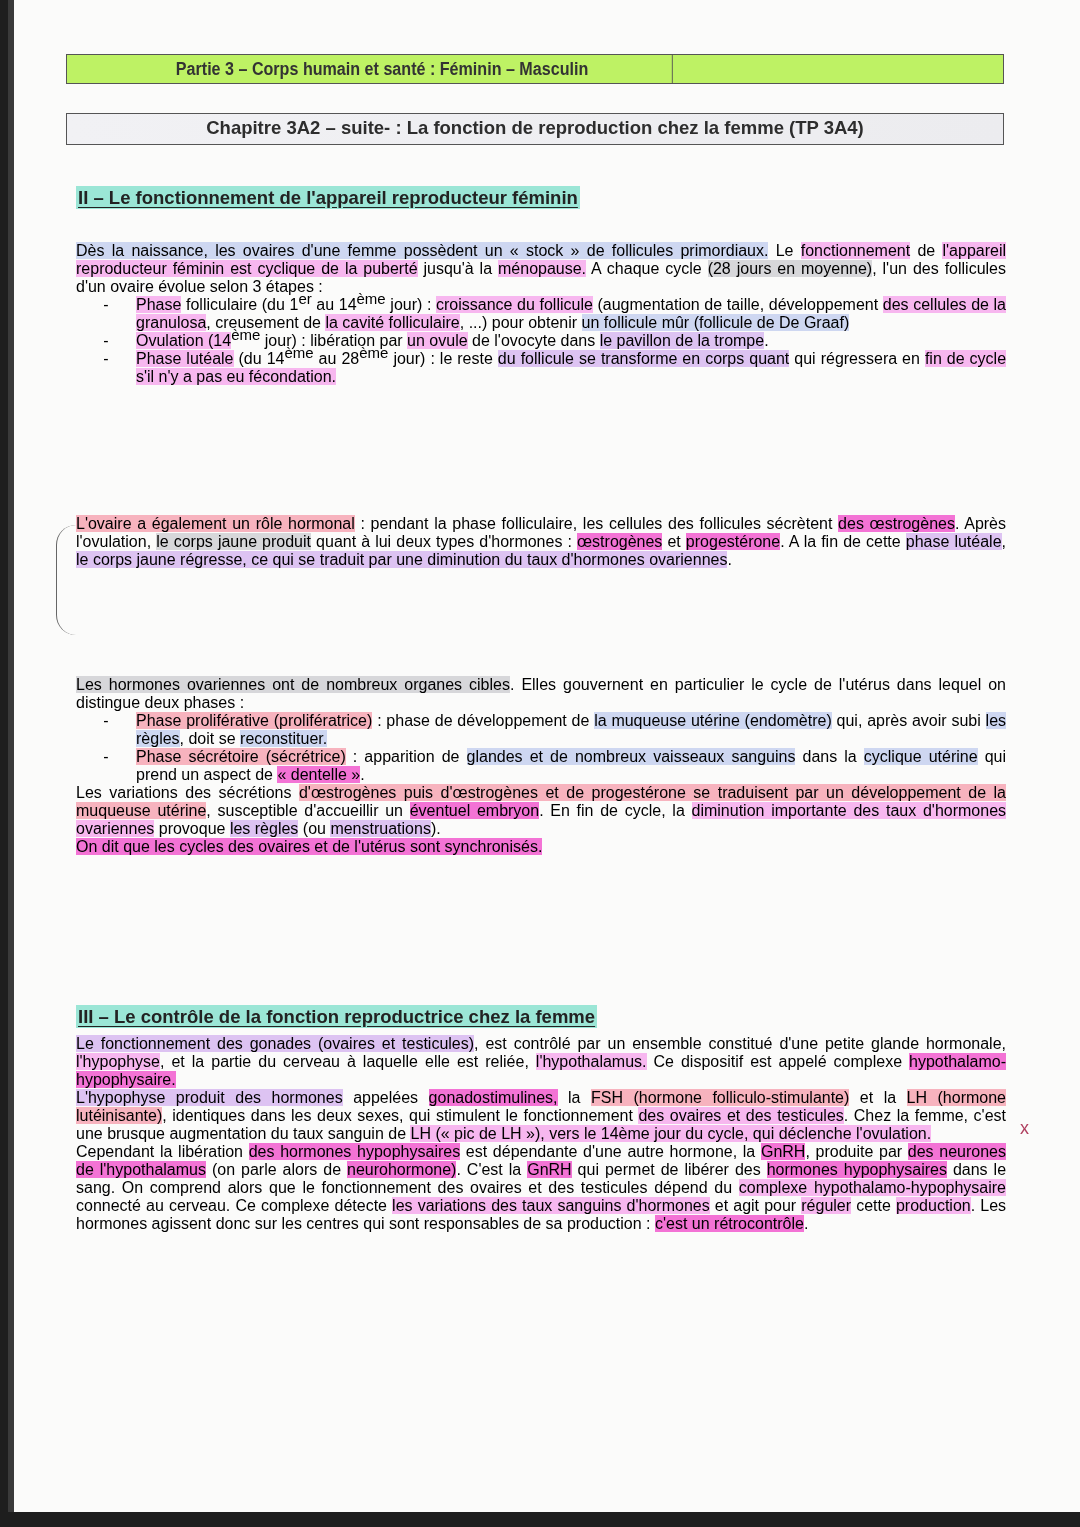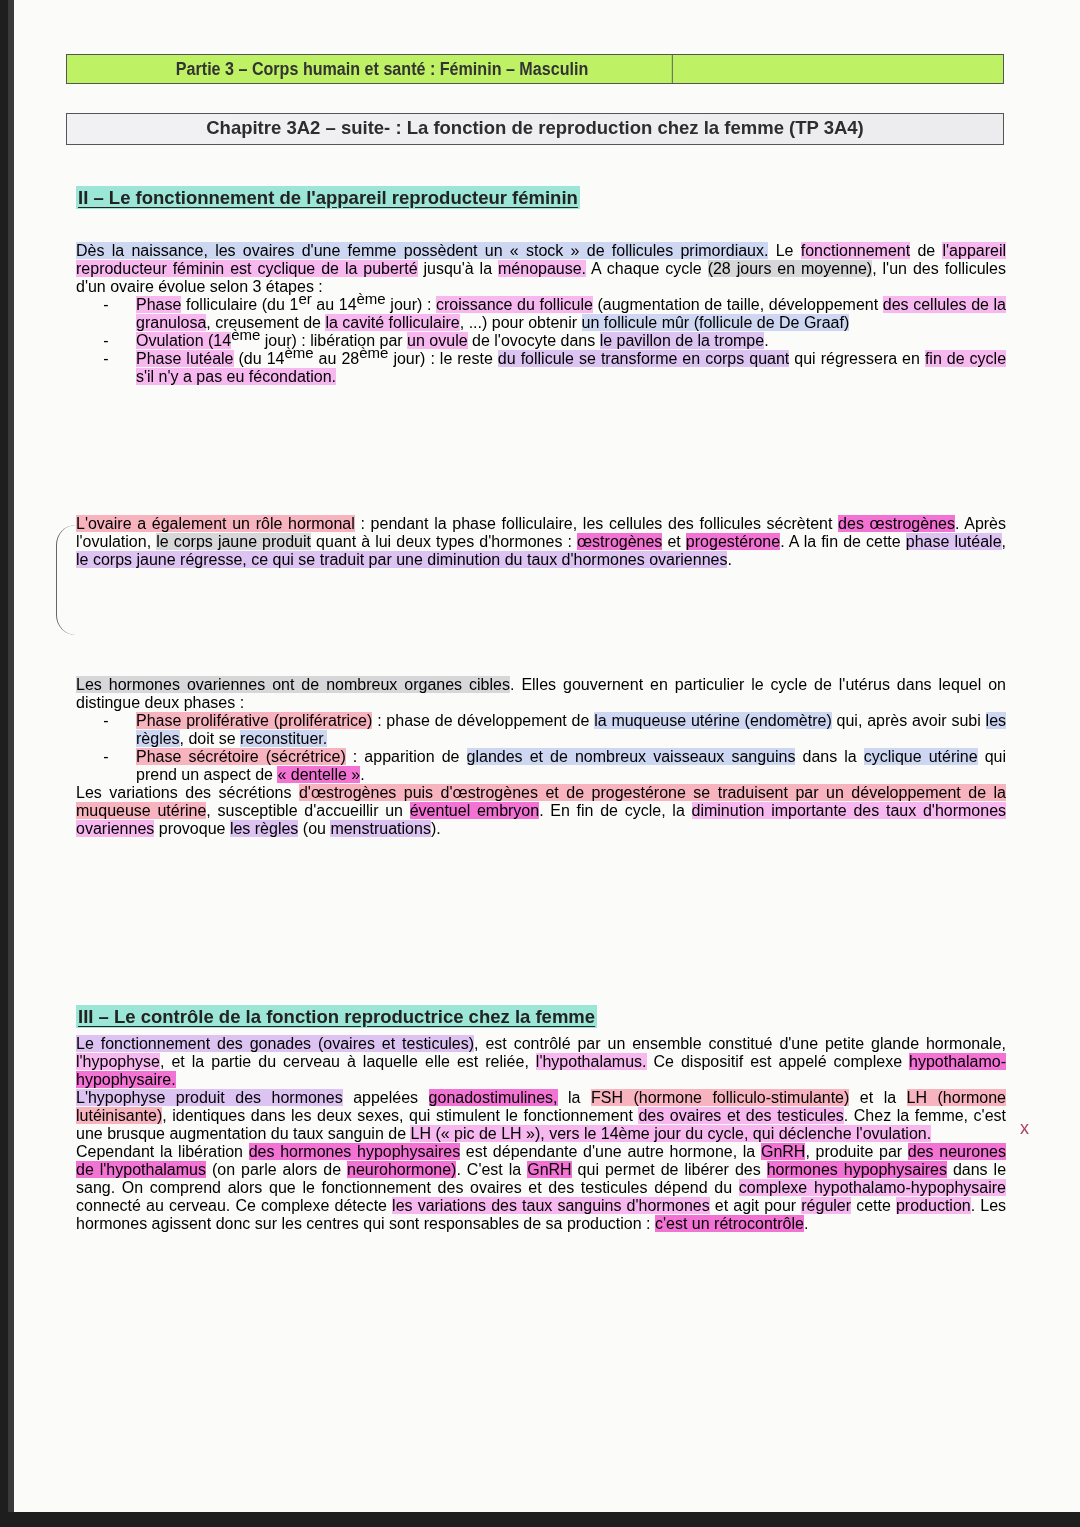--- a/index.html
+++ b/index.html
@@ -95,20 +95,21 @@
   <p><span class="gray">Les hormones ovariennes ont de nombreux organes cibles</span><span>. Elles gouvernent en particulier le cycle de l'utérus dans lequel on distingue deux phases :</span></p>
   <div class="bullet">
       <span class="dash">-</span>
       <span class="btxt"><span class="red">Phase proliférative (prolifératrice)</span><span> : phase de développement de </span><span class="blue">la muqueuse utérine (endomètre)</span><span> qui, après avoir subi </span><span class="blue">les règles</span><span>, doit se </span><span class="blue">reconstituer.</span></span>
     </div>
   <div class="bullet">
       <span class="dash">-</span>
       <span class="btxt"><span class="red">Phase sécrétoire (sécrétrice)</span><span> : apparition de </span><span class="blue">glandes et de nombreux vaisseaux sanguins</span><span> dans la </span><span class="blue">cyclique utérine</span><span> qui prend un aspect de </span><span class="hotpink">« dentelle »</span><span>.</span></span>
     </div>
   <p><span>Les variations des sécrétions </span><span class="red">d'œstrogènes puis d'œstrogènes et de progestérone se traduisent par un développement de la muqueuse utérine</span><span>, susceptible d'accueillir un </span><span class="hotpink">éventuel embryon</span><span>. En fin de cycle, la </span><span class="pink">diminution importante des taux d'hormones ovariennes</span><span> provoque </span><span class="purple">les règles</span><span> (ou </span><span class="purple">menstruations</span><span>).</span></p>
+  <p><span class="hotpink">On dit que les cycles des ovaires et de l'utérus sont synchronisés.</span></p>
 </div>
 
 <div class="h2" style="top:981px;margin-top:25px;">
   <span class="hl">III – Le contrôle de la fonction reproductrice chez la femme</span>
 </div>
 
 <div class="para" style="top:1035px;">
   <p><span class="purple">Le fonctionnement des gonades (ovaires et testicules)</span><span>, est contrôlé par un ensemble constitué d'une petite glande hormonale, </span><span class="pink">l'hypophyse</span><span>, et la partie du cerveau à laquelle elle est reliée, </span><span class="pink">l'hypothalamus.</span><span> Ce dispositif est appelé complexe </span><span class="hotpink">hypothalamo-hypophysaire.</span></p>
   <p><span class="purple">L'hypophyse produit des hormones</span><span> appelées </span><span class="hotpink">gonadostimulines,</span><span> la </span><span class="red">FSH (hormone folliculo-stimulante)</span><span> et la </span><span class="red">LH (hormone lutéinisante)</span><span>, identiques dans les deux sexes, qui stimulent le fonctionnement </span><span class="pink">des ovaires et des testicules</span><span>. Chez la femme, c'est une brusque augmentation du taux sanguin de </span><span class="pink">LH (« pic de LH »), vers le 14ème jour du cycle, qui déclenche l'ovulation.</span></p>
   <p><span>Cependant la libération </span><span class="hotpink">des hormones hypophysaires</span><span> est dépendante d'une autre hormone, la </span><span class="hotpink">GnRH</span><span>, produite par </span><span class="hotpink">des neurones de l'hypothalamus</span><span> (on parle alors de </span><span class="hotpink">neurohormone)</span><span>. C'est la </span><span class="hotpink">GnRH</span><span> qui permet de libérer des </span><span class="hotpink">hormones hypophysaires</span><span> dans le sang. On comprend alors que le fonctionnement des ovaires et des testicules dépend du </span><span class="pink">complexe hypothalamo-hypophysaire</span><span> connecté au cerveau. Ce complexe détecte </span><span class="pink">les variations des taux sanguins d'hormones</span><span> et agit pour </span><span class="pink">réguler</span><span> cette </span><span class="pink">production</span><span>. Les hormones agissent donc sur les centres qui sont responsables de sa production : </span><span class="hotpink">c'est un rétrocontrôle</span><span>.</span></p>

